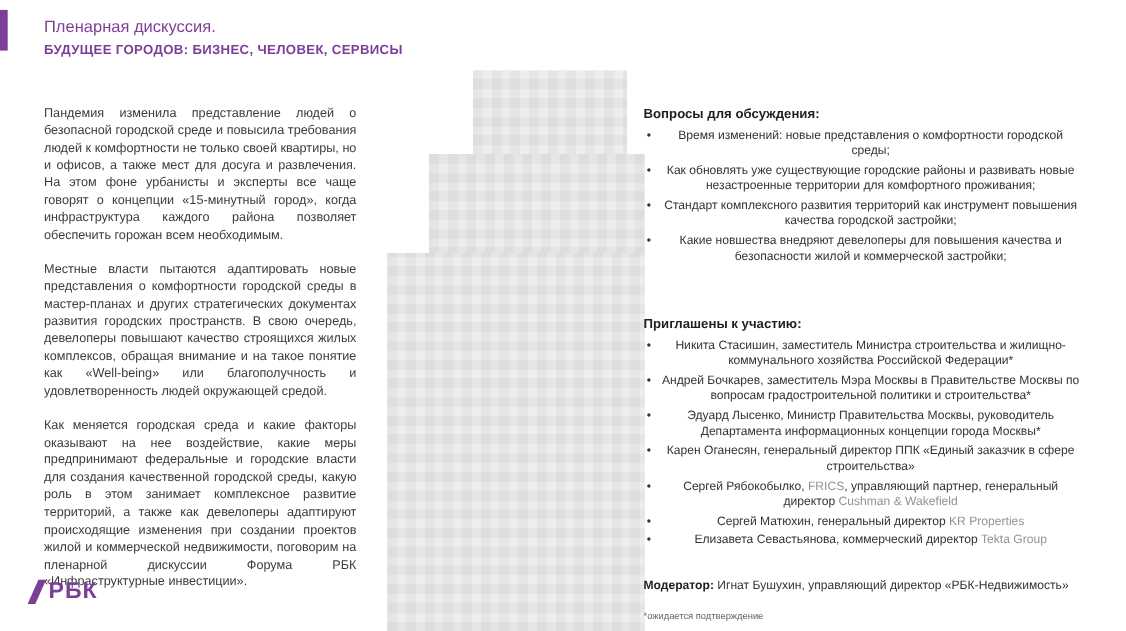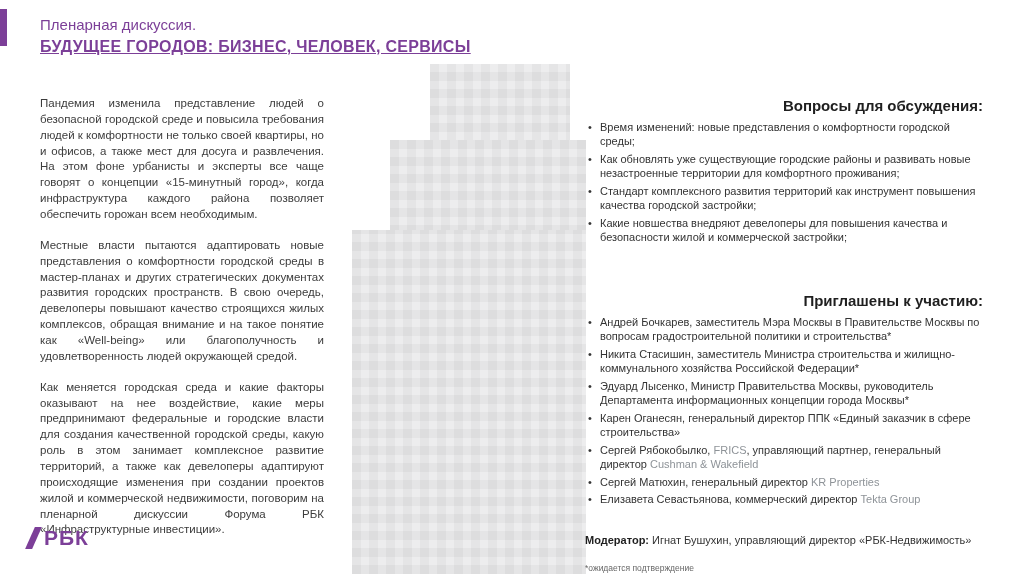--- a/index.html
+++ b/index.html
@@ -11,21 +11,21 @@
     font-family:"Liberation Sans", sans-serif;
     color:#3c3c3c;
   }
   .accent-bar {
     position:absolute; left:0; top:9px;
     width:7px; height:37px;
     background:#7c3f98;
   }
   .title { position:absolute; left:40px; top:16px; color:#7c3f98; }
   .title-line1 { font-size:15px; font-weight:400; margin:0 0 5px 0; }
-  .title-line2 { font-size:16px; font-weight:600; letter-spacing:0.3px; margin:0;text-decoration:underline; }
+  .title-line2 { font-size:12px; font-weight:600; letter-spacing:0.3px; margin:0; }
 
   
   .building { position:absolute; top:64px; left:352px; width:238px; height:510px; z-index:0; }
   .b-rect {
     position:absolute;
     background-color:#ededee;
     background-image:
       repeating-linear-gradient(0deg, rgba(0,0,0,0.035) 0px, rgba(0,0,0,0.035) 9px, transparent 9px, transparent 17px),
       repeating-linear-gradient(90deg, rgba(0,0,0,0.035) 0px, rgba(0,0,0,0.035) 9px, transparent 9px, transparent 17px);
   }
@@ -38,22 +38,22 @@
     font-size:11.5px; line-height:1.38; text-align:justify;
     z-index:2;
   }
   .left-col p { margin:0 18px 15px 0; }
 
   .right-col {
     position:absolute; left:585px; top:96px; width:398px;
     font-size:11px; line-height:1.32;
     z-index:2; color:#333;
   }
-  .section-heading { font-size:15px; font-weight:700; color:#1f1f1f; margin:0 0 4px 0;text-align:right; }
-  .right-col ul { list-style:none; margin:0; padding:0; }
+  .section-heading { font-size:12px; font-weight:700; color:#1f1f1f; margin:0 0 4px 0; }
+  .right-col ul { list-style:none; margin:0; padding:0;text-align:center; }
   .right-col li { position:relative; padding-left:15px; margin-bottom:3px; }
   .right-col li::before { content:"•"; position:absolute; left:3px; top:0; color:#333; }
   .participants-block { margin-top:46px; }
   .brand { color:#8e9398; }
   .moderator { margin-top:26px; }
   .moderator-label { font-weight:700; color:#1f1f1f; }
   .footnote { margin-top:16px; font-size:8.5px; color:#666; }
 
   .logo {
     position:absolute; left:30px; bottom:24px;
@@ -97,22 +97,22 @@
           <li>Время изменений: новые представления о комфортности городской среды;</li>
           <li>Как обновлять уже существующие городские районы и развивать новые незастроенные территории для комфортного проживания;</li>
           <li>Стандарт комплексного развития территорий как инструмент повышения качества городской застройки;</li>
           <li>Какие новшества внедряют девелоперы для повышения качества и безопасности жилой и коммерческой застройки;</li>
         </ul>
     </div>
 
     <div class="participants-block">
       <p class="section-heading">Приглашены к участию:</p>
       <ul>
+          <li><span>Никита Стасишин, заместитель Министра строительства и жилищно-коммунального хозяйства Российской Федерации*</span></li>
           <li><span>Андрей Бочкарев, заместитель Мэра Москвы в Правительстве Москвы по вопросам градостроительной политики и строительства*</span></li>
-          <li><span>Никита Стасишин, заместитель Министра строительства и жилищно-коммунального хозяйства Российской Федерации*</span></li>
           <li><span>Эдуард Лысенко, Министр Правительства Москвы, руководитель Департамента информационных концепции города Москвы*</span></li>
           <li><span>Карен Оганесян, генеральный директор ППК «Единый заказчик в сфере строительства»</span></li>
           <li><span>Сергей Рябокобылко, </span><span class="brand">FRICS</span><span>, управляющий партнер, генеральный директор </span><span class="brand">Cushman &amp; Wakefield</span></li>
           <li><span>Сергей Матюхин, генеральный директор </span><span class="brand">KR Properties</span></li>
           <li><span>Елизавета Севастьянова, коммерческий директор </span><span class="brand">Tekta Group</span></li>
         </ul>
     </div>
 
     <div class="moderator">
       <span class="moderator-label">Модератор:</span><span> Игнат Бушухин, управляющий директор «РБК-Недвижимость»</span>

